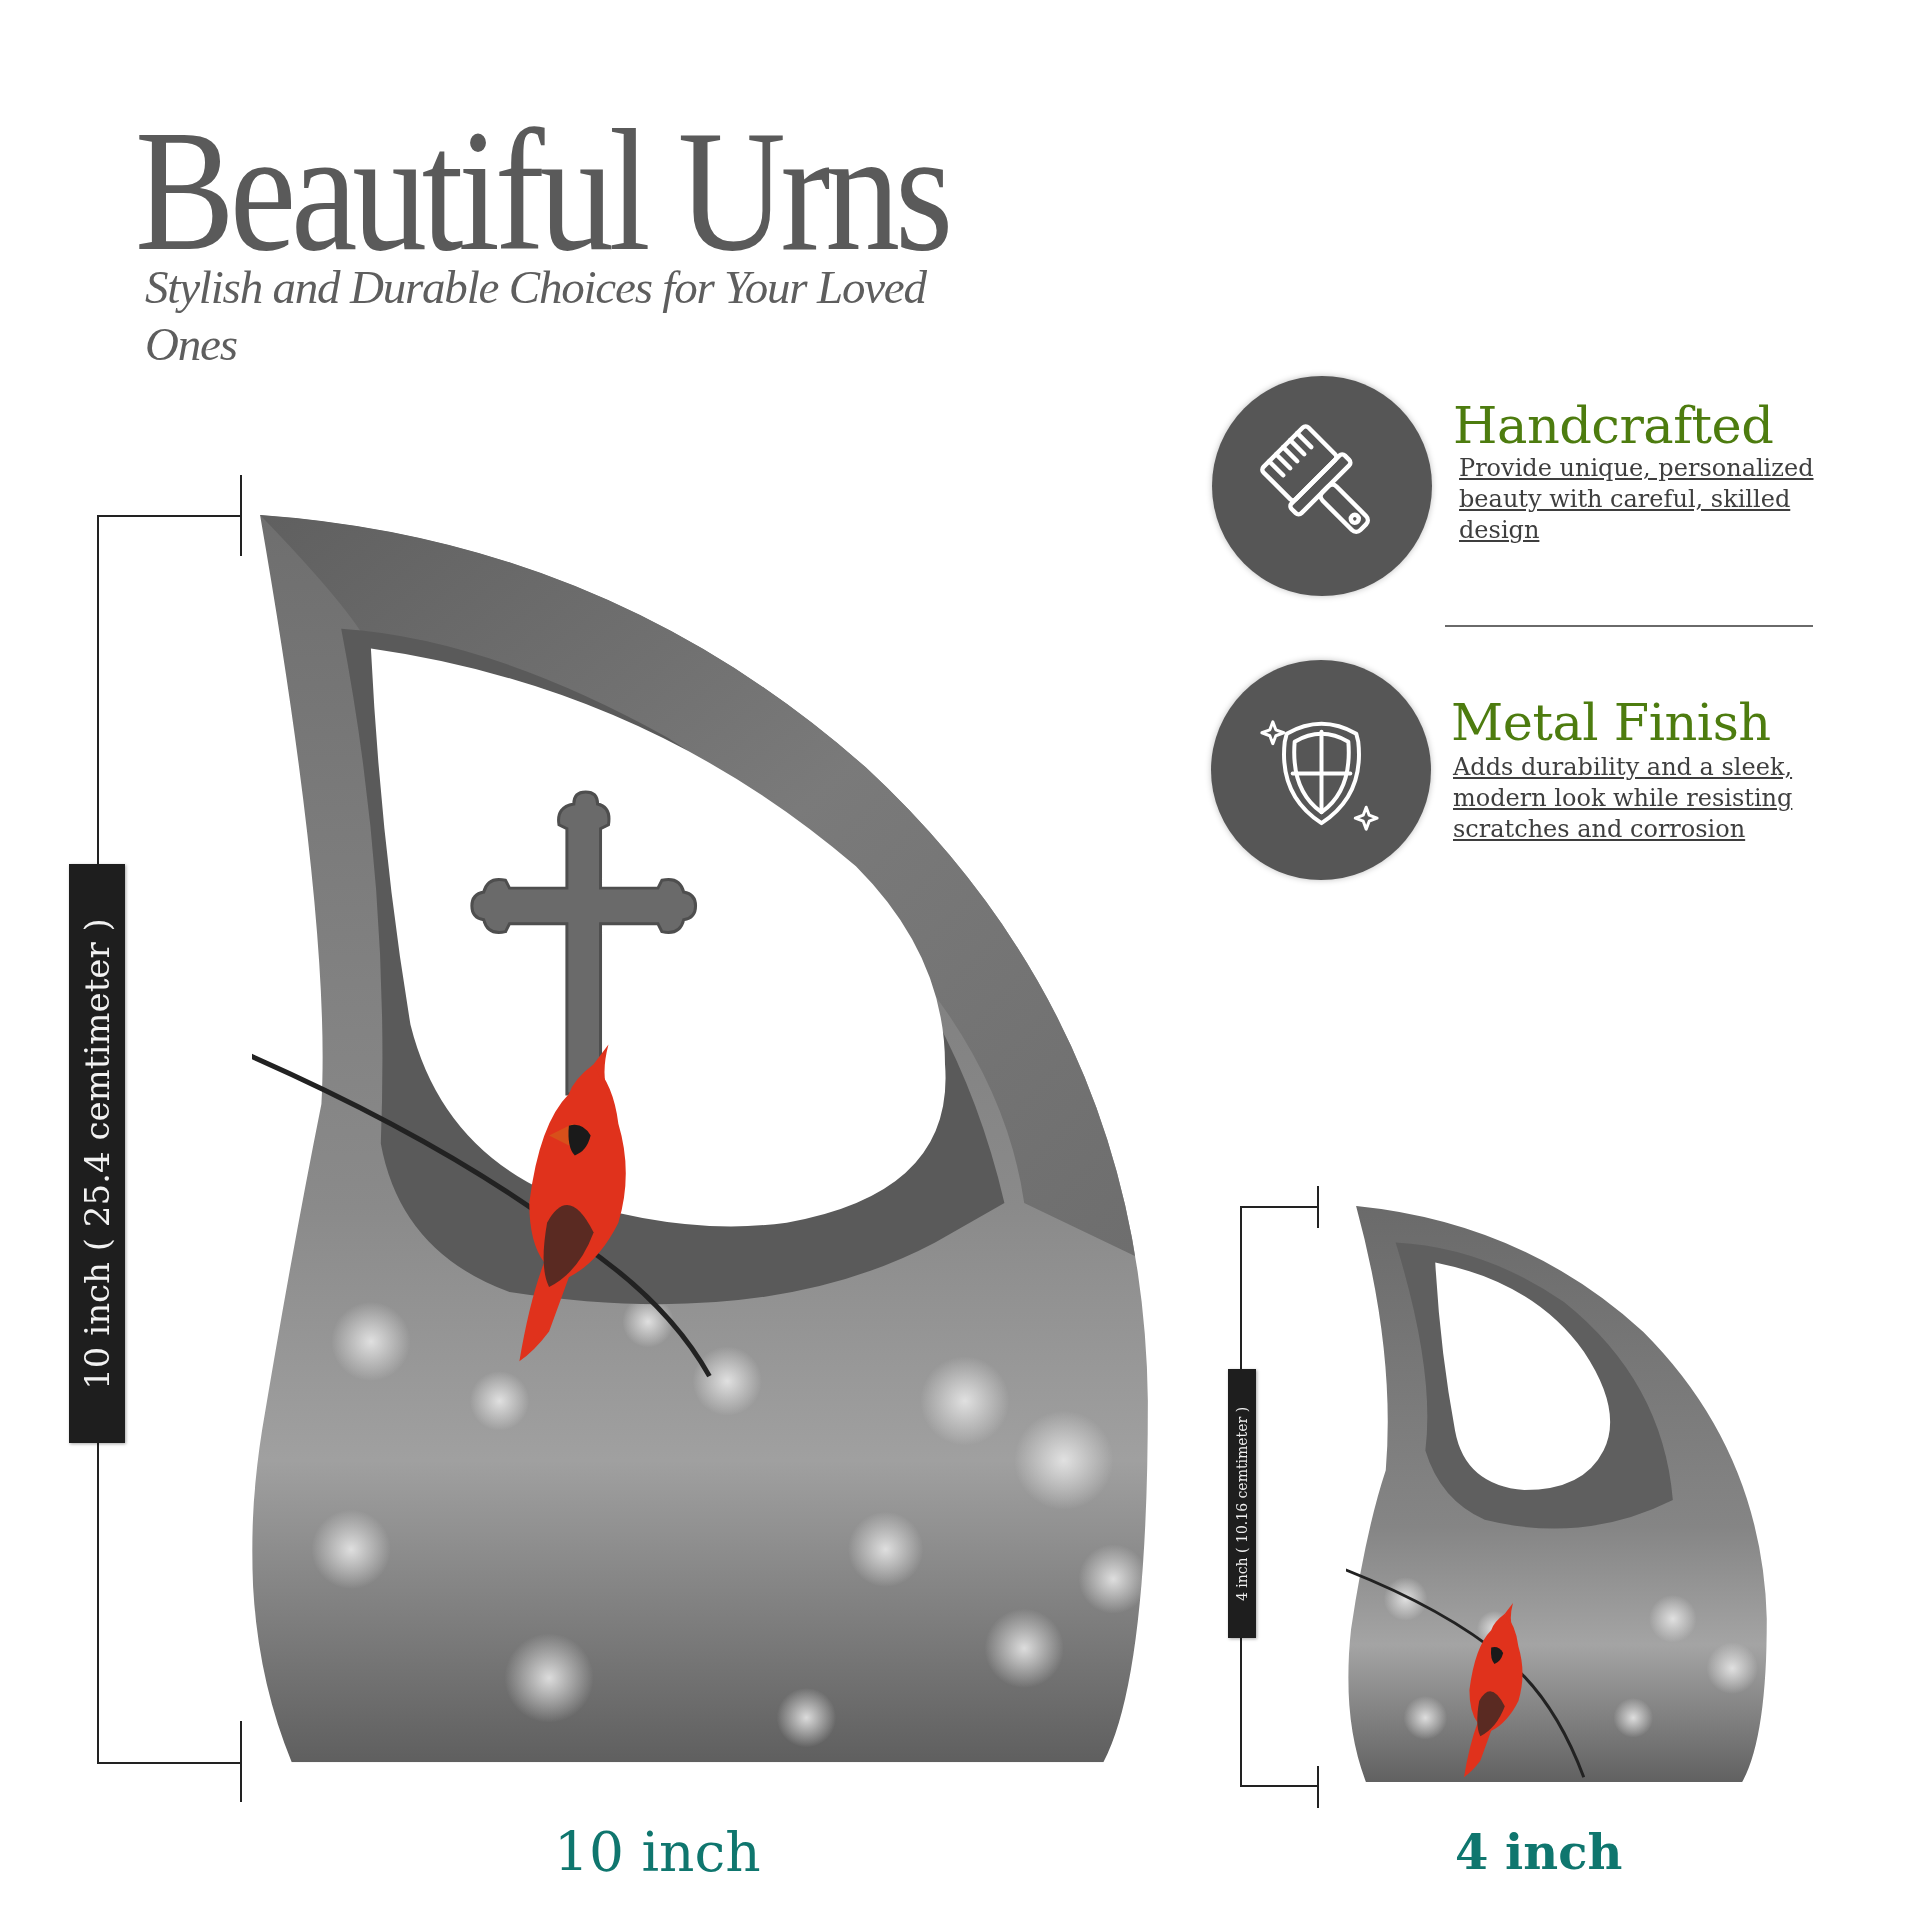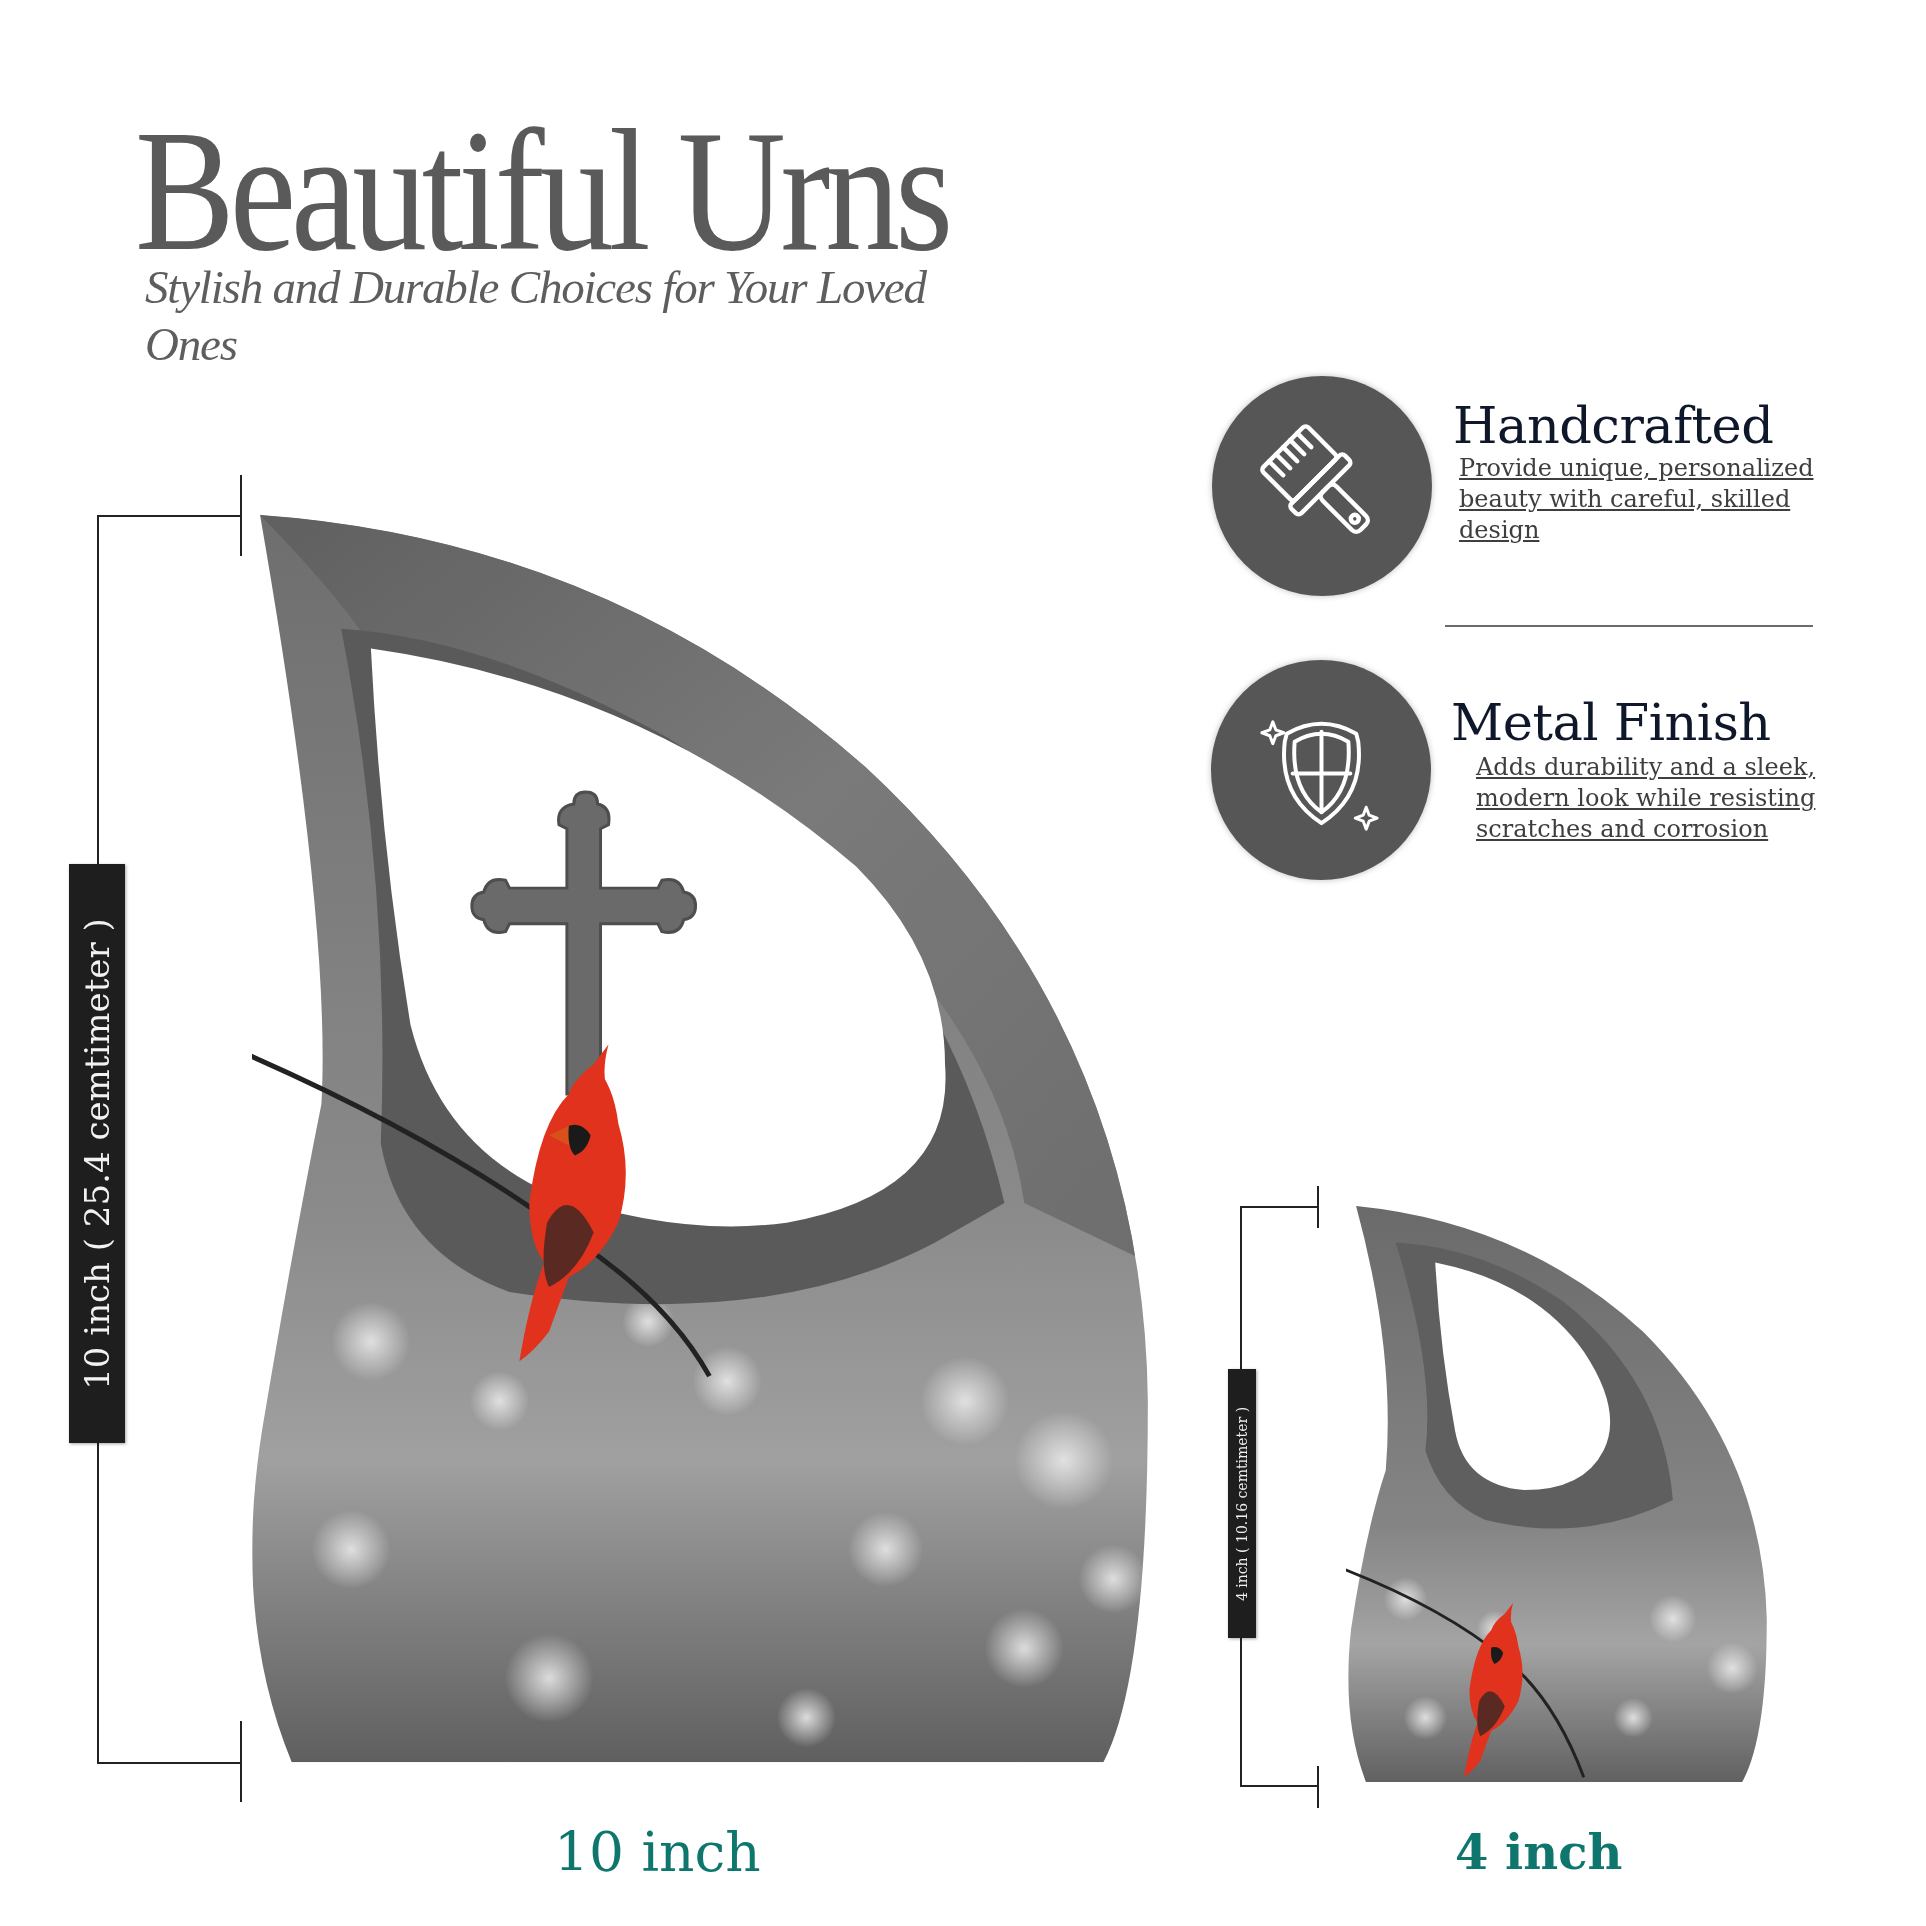--- a/index.html
+++ b/index.html
@@ -16,21 +16,21 @@
     .subtitle {
       left: 145px; top: 259px; width: 812px; font-family: "Liberation Serif", serif; font-size: 47px;
       color: #5e5e5e; line-height: 57px; letter-spacing: -1.2px; font-style: italic;
     }
     .feature-circle {
       width: 220px; height: 220px; border-radius: 50%; background: #565656;
       box-shadow: 0 0 6px rgba(0,0,0,0.25);
       display: flex; align-items: center; justify-content: center;
     }
     .feature-title {
-      font-family: "DejaVu Serif", serif; font-size: 51px; color: #0f172a; letter-spacing: -0.5px; line-height: 1;
+      font-family: "DejaVu Serif", serif; font-size: 51px; color: #4d7c0f; letter-spacing: -0.5px; line-height: 1;
     }
     .feature-desc {
       font-family: "DejaVu Serif", serif; font-size: 24px; color: #3e3e3e; line-height: 31px; width: 416px; text-decoration: underline;
     }
     .divider { left: 1445px; top: 625px; width: 368px; height: 0; border-top: 2px solid #6a6a6a; }
     .dim-line { background: #222; }
     .vlabel {
       background: #1e1e1e; color: #f2f2f2; display: flex; align-items: center; justify-content: center;
       box-shadow: 1px 1px 3px rgba(0,0,0,0.35);
     }
@@ -68,21 +68,21 @@
   <svg width="149" height="149" viewBox="0 0 150 150" fill="none" stroke="#fff" stroke-width="4" stroke-linejoin="round" stroke-linecap="round">
     <path d="M40 38 Q75 18 110 38 L112 46 Q118 100 75 128 Q32 100 38 46 Z"></path>
     <path d="M48 46 Q75 30 102 46 Q106 95 75 117 Q44 95 48 46 Z"></path>
     <line x1="75" y1="36" x2="75" y2="117"></line>
     <line x1="46" y1="78" x2="104" y2="78"></line>
     <path d="M26 26 L29 34 L37 37 L29 40 L26 48 L23 40 L15 37 L23 34 Z" stroke-width="3"></path>
     <path d="M120 112 L123 120 L131 123 L123 126 L120 134 L117 126 L109 123 L117 120 Z" stroke-width="3"></path>
   </svg>
 </div>
 <div class="abs feature-title" style="left:1451px; top:697px;text-align:center;">Metal Finish</div>
-<div class="abs feature-desc" style="left:1453px; top:752px;margin-left:23px;">Adds durability and a sleek, modern look while resisting scratches and corrosion</div>
+<div class="abs feature-desc" style="left:1453px; top:752px;">Adds durability and a sleek, modern look while resisting scratches and corrosion</div>
 
 <div class="abs dim-line" style="left:97px; top:515px; width:143px; height:2px;"></div>
 <div class="abs dim-line" style="left:240px; top:475px; width:2px; height:81px;"></div>
 <div class="abs dim-line" style="left:97px; top:515px; width:2px; height:1249px;"></div>
 <div class="abs dim-line" style="left:97px; top:1762px; width:143px; height:2px;"></div>
 <div class="abs dim-line" style="left:240px; top:1721px; width:2px; height:81px;"></div>
 <div class="abs vlabel" style="left:69px; top:864px; width:56px; height:579px;">
   <span style="font-size:34px;">10 inch ( 25.4 cemtimeter )</span>
 </div>
 

